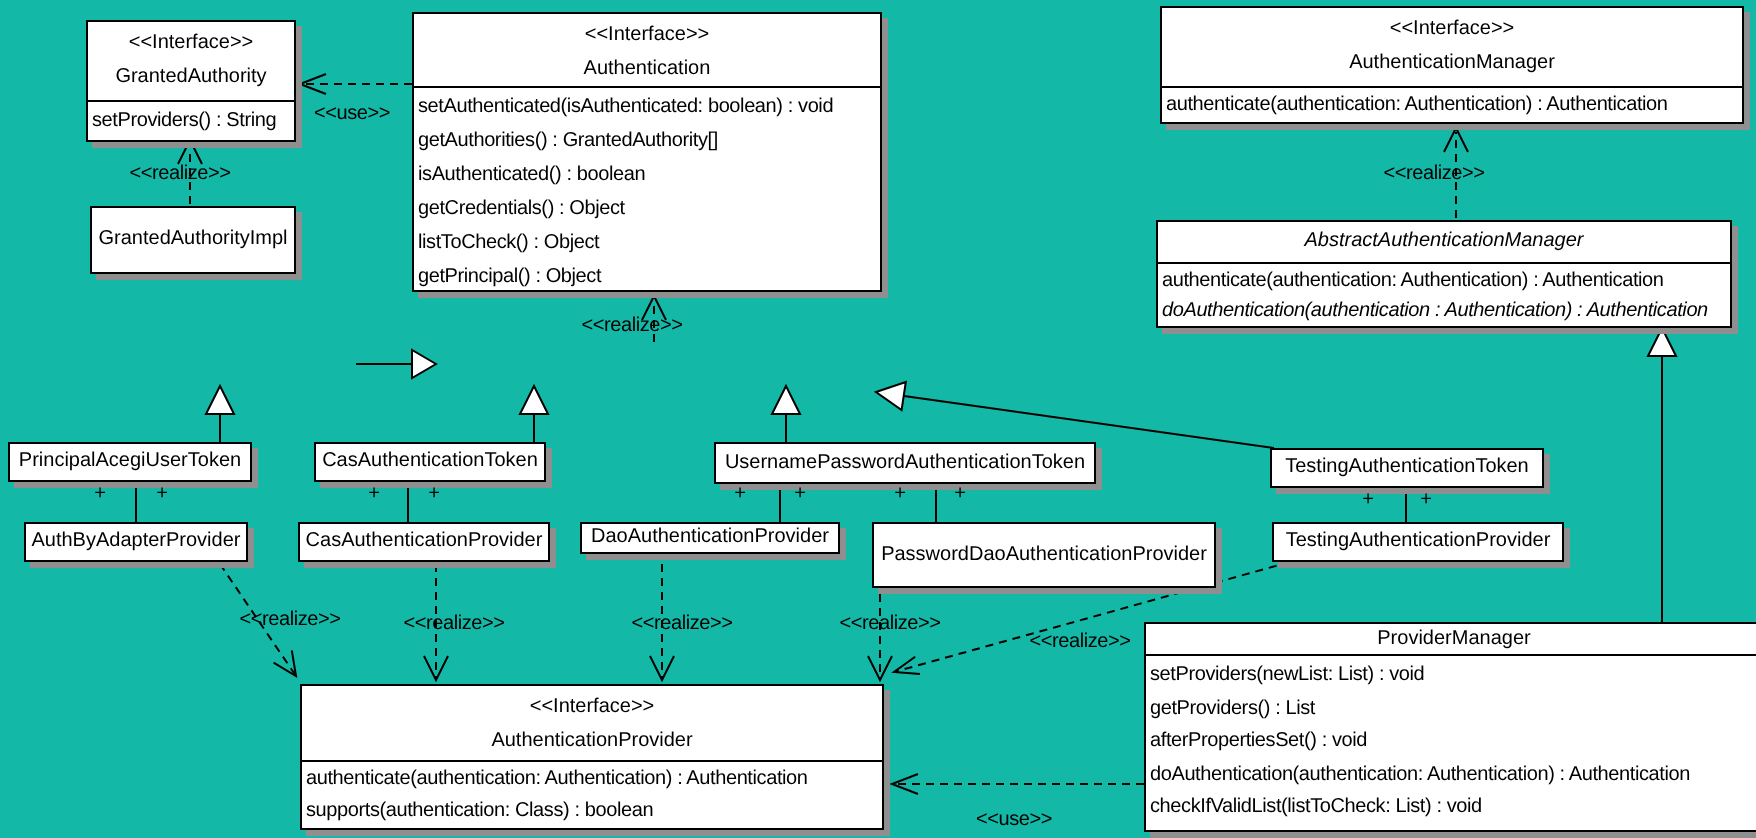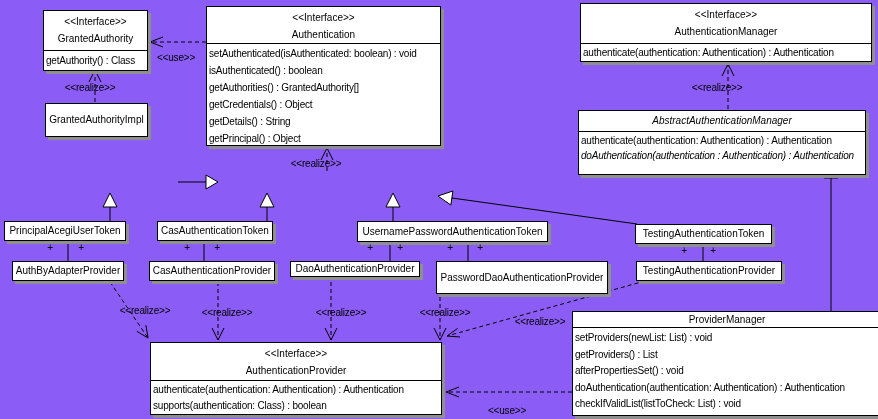--- a/index.html
+++ b/index.html
@@ -1,17 +1,17 @@
 <!DOCTYPE html>
 <html><head>
 <meta charset="utf-8">
 <style>
   html,body{margin:0;padding:0}
   .canvas{
-    position:relative;width:878px;height:419px;background:#8b5cf6;
+    position:relative;width:878px;height:419px;background:#14b8a6;
     overflow:hidden;font-family:"Liberation Sans",sans-serif;
     font-size:10px;color:#000;
   }
   svg.wires{position:absolute;left:0;top:0;width:878px;height:419px}
   svg.wires path,svg.wires line{stroke:#000;stroke-width:1;fill:none}
   svg.wires .dash{stroke-dasharray:4,3}
   svg.wires .tri{fill:#fff;stroke:#000;stroke-width:1}
   .uml-box{
     position:absolute;background:#fff;border:1px solid #000;
     box-shadow:3px 3px 0 #8f8f8f;box-sizing:border-box;
@@ -88,54 +88,54 @@
     <path class="dash" d="M572,392 L448,392"></path>
     <path d="M459,387 L446,392 L459,397"></path>
   </svg>
 
   <div class="uml-box" style="left:43px;top:10px;width:105px;height:61px">
     <div class="uml-title sep" style="height:39px">
       <div class="stereo">&lt;&lt;Interface&gt;&gt;</div>
       <div class="cname">GrantedAuthority</div>
     </div>
     <div class="uml-methods">
-      <div class="uml-method" style="line-height:18px">getAuthority() : Class</div>
+      <div class="uml-method" style="line-height:18px">setProviders() : String</div>
     </div>
   </div>
 
   <div class="uml-box single" style="left:45px;top:103px;width:103px;height:34px">
     <div class="cname">GrantedAuthorityImpl</div>
   </div>
 
   <div class="uml-box" style="left:206px;top:6px;width:235px;height:140px">
     <div class="uml-title sep" style="height:36px">
       <div class="stereo">&lt;&lt;Interface&gt;&gt;</div>
       <div class="cname">Authentication</div>
     </div>
     <div class="uml-methods">
       <div class="uml-method" style="line-height:17px">setAuthenticated(isAuthenticated: boolean) : void</div>
+      <div class="uml-method" style="line-height:17px">getAuthorities() : GrantedAuthority[]</div>
       <div class="uml-method" style="line-height:17px">isAuthenticated() : boolean</div>
-      <div class="uml-method" style="line-height:17px">getAuthorities() : GrantedAuthority[]</div>
       <div class="uml-method" style="line-height:17px">getCredentials() : Object</div>
-      <div class="uml-method" style="line-height:17px">getDetails() : String</div>
+      <div class="uml-method" style="line-height:17px">listToCheck() : Object</div>
       <div class="uml-method" style="line-height:17px">getPrincipal() : Object</div>
     </div>
   </div>
 
   <div class="uml-box" style="left:580px;top:3px;width:292px;height:59px">
     <div class="uml-title sep" style="height:39px">
       <div class="stereo">&lt;&lt;Interface&gt;&gt;</div>
       <div class="cname">AuthenticationManager</div>
     </div>
     <div class="uml-methods">
       <div class="uml-method" style="line-height:16px">authenticate(authentication: Authentication) : Authentication</div>
     </div>
   </div>
 
-  <div class="uml-box abstract" style="left:578px;top:110px;width:288px;height:65px">
+  <div class="uml-box abstract" style="left:578px;top:110px;width:288px;height:54px">
     <div class="uml-title sep" style="height:20px">
       <div class="cname" style="line-height:20px">AbstractAuthenticationManager</div>
     </div>
     <div class="uml-methods">
       <div class="uml-method" style="line-height:15px">authenticate(authentication: Authentication) : Authentication</div>
       <div class="uml-method it" style="line-height:15px">doAuthentication(authentication : Authentication) : Authentication</div>
     </div>
   </div>
 
 

